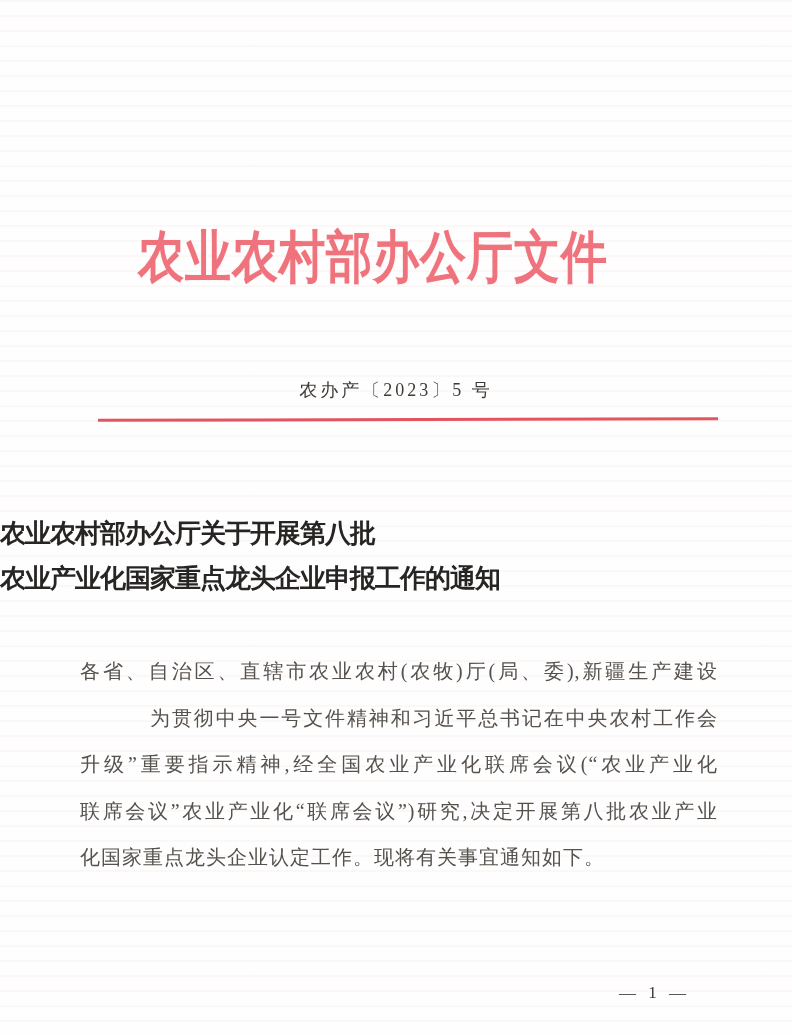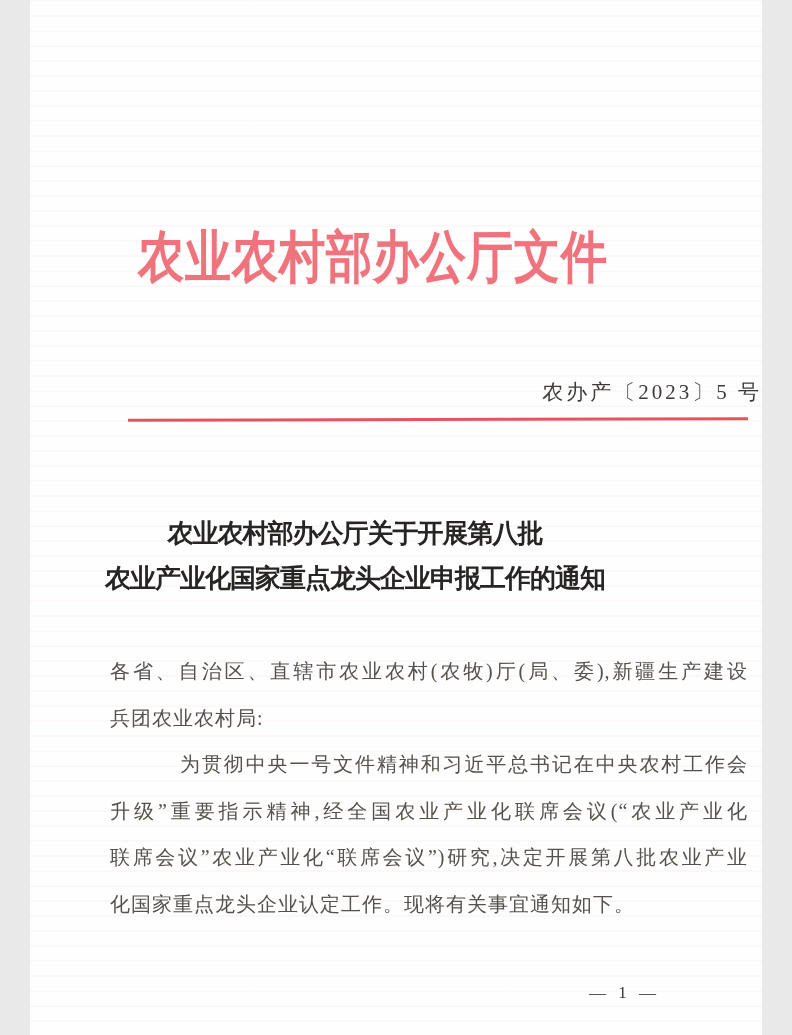--- a/index.html
+++ b/index.html
@@ -1,19 +1,19 @@
 <!DOCTYPE html>
 <html><head>
 <meta charset="utf-8">
 <style>
   * { margin: 0; padding: 0; box-sizing: border-box; }
   html, body { background: #e9e9e9; }
   .page {
     position: relative;
-    width: 732px;
+    width: 792px;
     height: 1035px;
     margin: 0 auto;
     background: #fefefe;
     background-image: repeating-linear-gradient(
       180deg,
       rgba(248, 240, 240, 0.45) 0px, rgba(248, 240, 240, 0.45) 2px,
       rgba(255, 255, 255, 0) 2px, rgba(255, 255, 255, 0) 15px
     );
     overflow: hidden;
     font-family: "Liberation Serif", "DejaVu Serif", serif;
@@ -37,22 +37,22 @@
     text-shadow: 0 0 1px rgba(255, 200, 205, 0.9);
     white-space: nowrap;
   }
 
   
   .doc-number {
     position: absolute;
     top: 378px;
     left: 0;
     right: 0;
-    text-align: right;
-    font-size: 21px;
+    text-align: center;
+    font-size: 18px;
     letter-spacing: 3px;
     color: #3d3b38;
     white-space: nowrap;
   }
 
   
   .red-rule {
     position: absolute;
     top: 418px;
     left: 98px;
@@ -60,21 +60,20 @@
     height: 3px;
     transform: rotate(-0.15deg);
   }
 
   
   .doc-title {
     position: absolute;
     top: 511px;
     left: 0;
     right: 82px;
-    text-align: center;
     font-size: 26px;
     font-weight: 700;
     letter-spacing: -1px;
     line-height: 45px;
     color: #262524;
     white-space: nowrap;
   }
 
   
   .body-block {
@@ -122,21 +121,20 @@
 
   <div class="red-rule" style="background: rgb(228, 84, 94);"></div>
 
   <div class="doc-title">
     <div>农业农村部办公厅关于开展第八批</div>
     <div>农业产业化国家重点龙头企业申报工作的通知</div>
   </div>
 
   <div class="body-block">
     <div class="body-line justify">各省、自治区、直辖市农业农村(农牧)厅(局、委),新疆生产建设</div>
-    <div class="body-line">兵团农业农村局:</div>
     <div class="body-line justify indent">为贯彻中央一号文件精神和习近平总书记在中央农村工作会</div>
     <div class="body-line justify">升级”重要指示精神,经全国农业产业化联席会议(“农业产业化</div>
     <div class="body-line justify">联席会议”农业产业化“联席会议”)研究,决定开展第八批农业产业</div>
     <div class="body-line">化国家重点龙头企业认定工作。现将有关事宜通知如下。</div>
   </div>
 
   <div class="page-number">— 1 —</div>
 
 </div>
 

